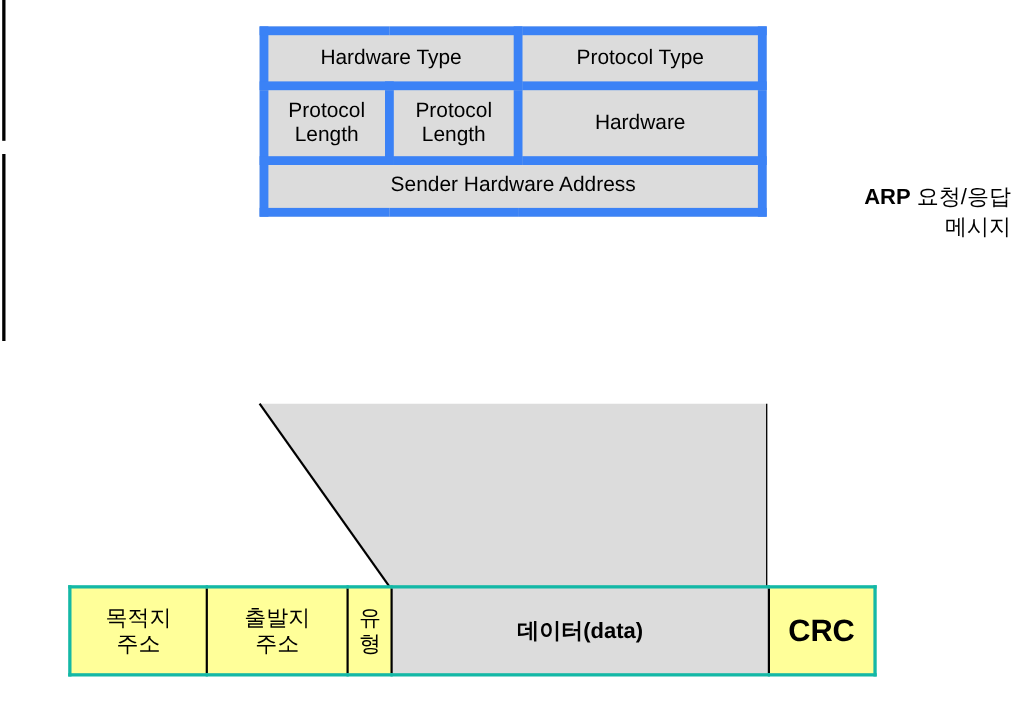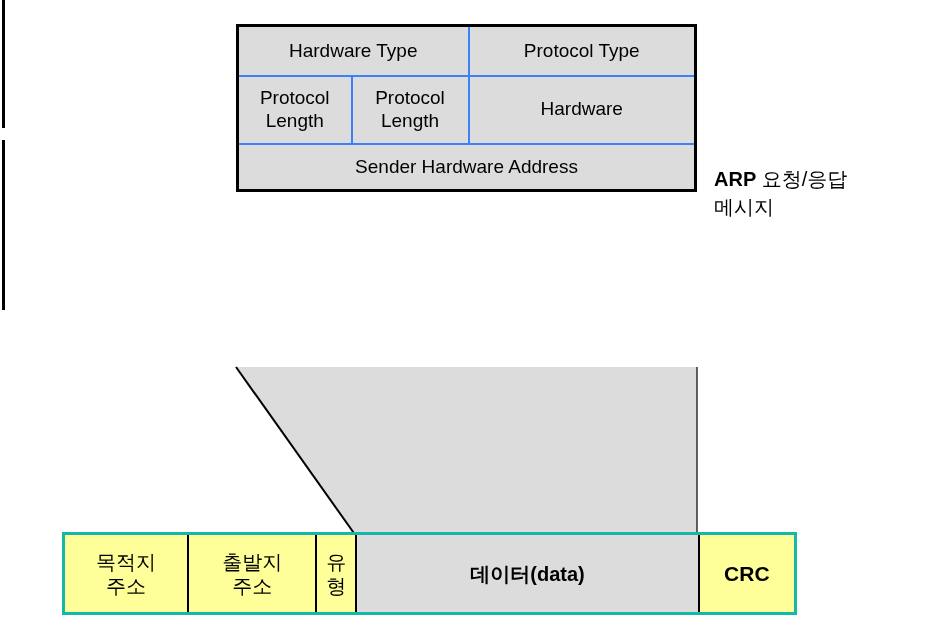--- a/index.html
+++ b/index.html
@@ -35,21 +35,21 @@
     position: absolute;
     left: 236px;
     top: 24px;
     width: 461px;
     border: 3px solid #000000;
     border-collapse: collapse;
     box-sizing: border-box;
     background: #dcdcdc;
   }
   #arp-table td {
-    border: 2px solid #3b82f6;
+    border: 8px solid #3b82f6;
     background: #dcdcdc;
     text-align: center;
     vertical-align: middle;
     font-size: 19px;
     line-height: 1.18;
     padding: 2px 4px;
     box-sizing: border-box;
   }
   .r-tall { height: 50px; }
   .r-two  { height: 68px; }
@@ -95,33 +95,33 @@
   .eth-gray   { background: #dcdcdc; }
 
   .c-dst  { width: 125px; }
   .c-src  { width: 129px; }
   .c-type { width: 40px; font-size: 19px; line-height: 1.12; }
   .c-data { width: 344px; }
   .c-crc  { width: 97px; }
 
   .c-data .data-ko { font-weight: bold; }
   .c-data .data-en { font-weight: bold; }
-  .c-crc-label { font-weight: bold; font-size: 21px; margin-top: 23px; }
+  .c-crc-label { font-weight: bold; font-size: 28px; margin-top: 23px; }
 
   
   #arp-annotation {
     position: absolute;
     left: 714px;
     top: 165px;
     width: 205px;
     font-size: 20px;
     line-height: 1.42;
   }
   #arp-annotation .ann-strong { font-weight: bold; }
-  #arp-annotation .ann-line { display: block; white-space: nowrap; }
+  #arp-annotation .ann-line { display: block; white-space: nowrap; text-align: right; }
 </style>
 </head>
 <body>
 
 <div id="stage">
 
   <div class="edge-rule seg-a"></div>
   <div class="edge-rule seg-b"></div>
 
   <svg id="connector" viewBox="0 0 480 172" width="480" height="172" xmlns="http://www.w3.org/2000/svg">

